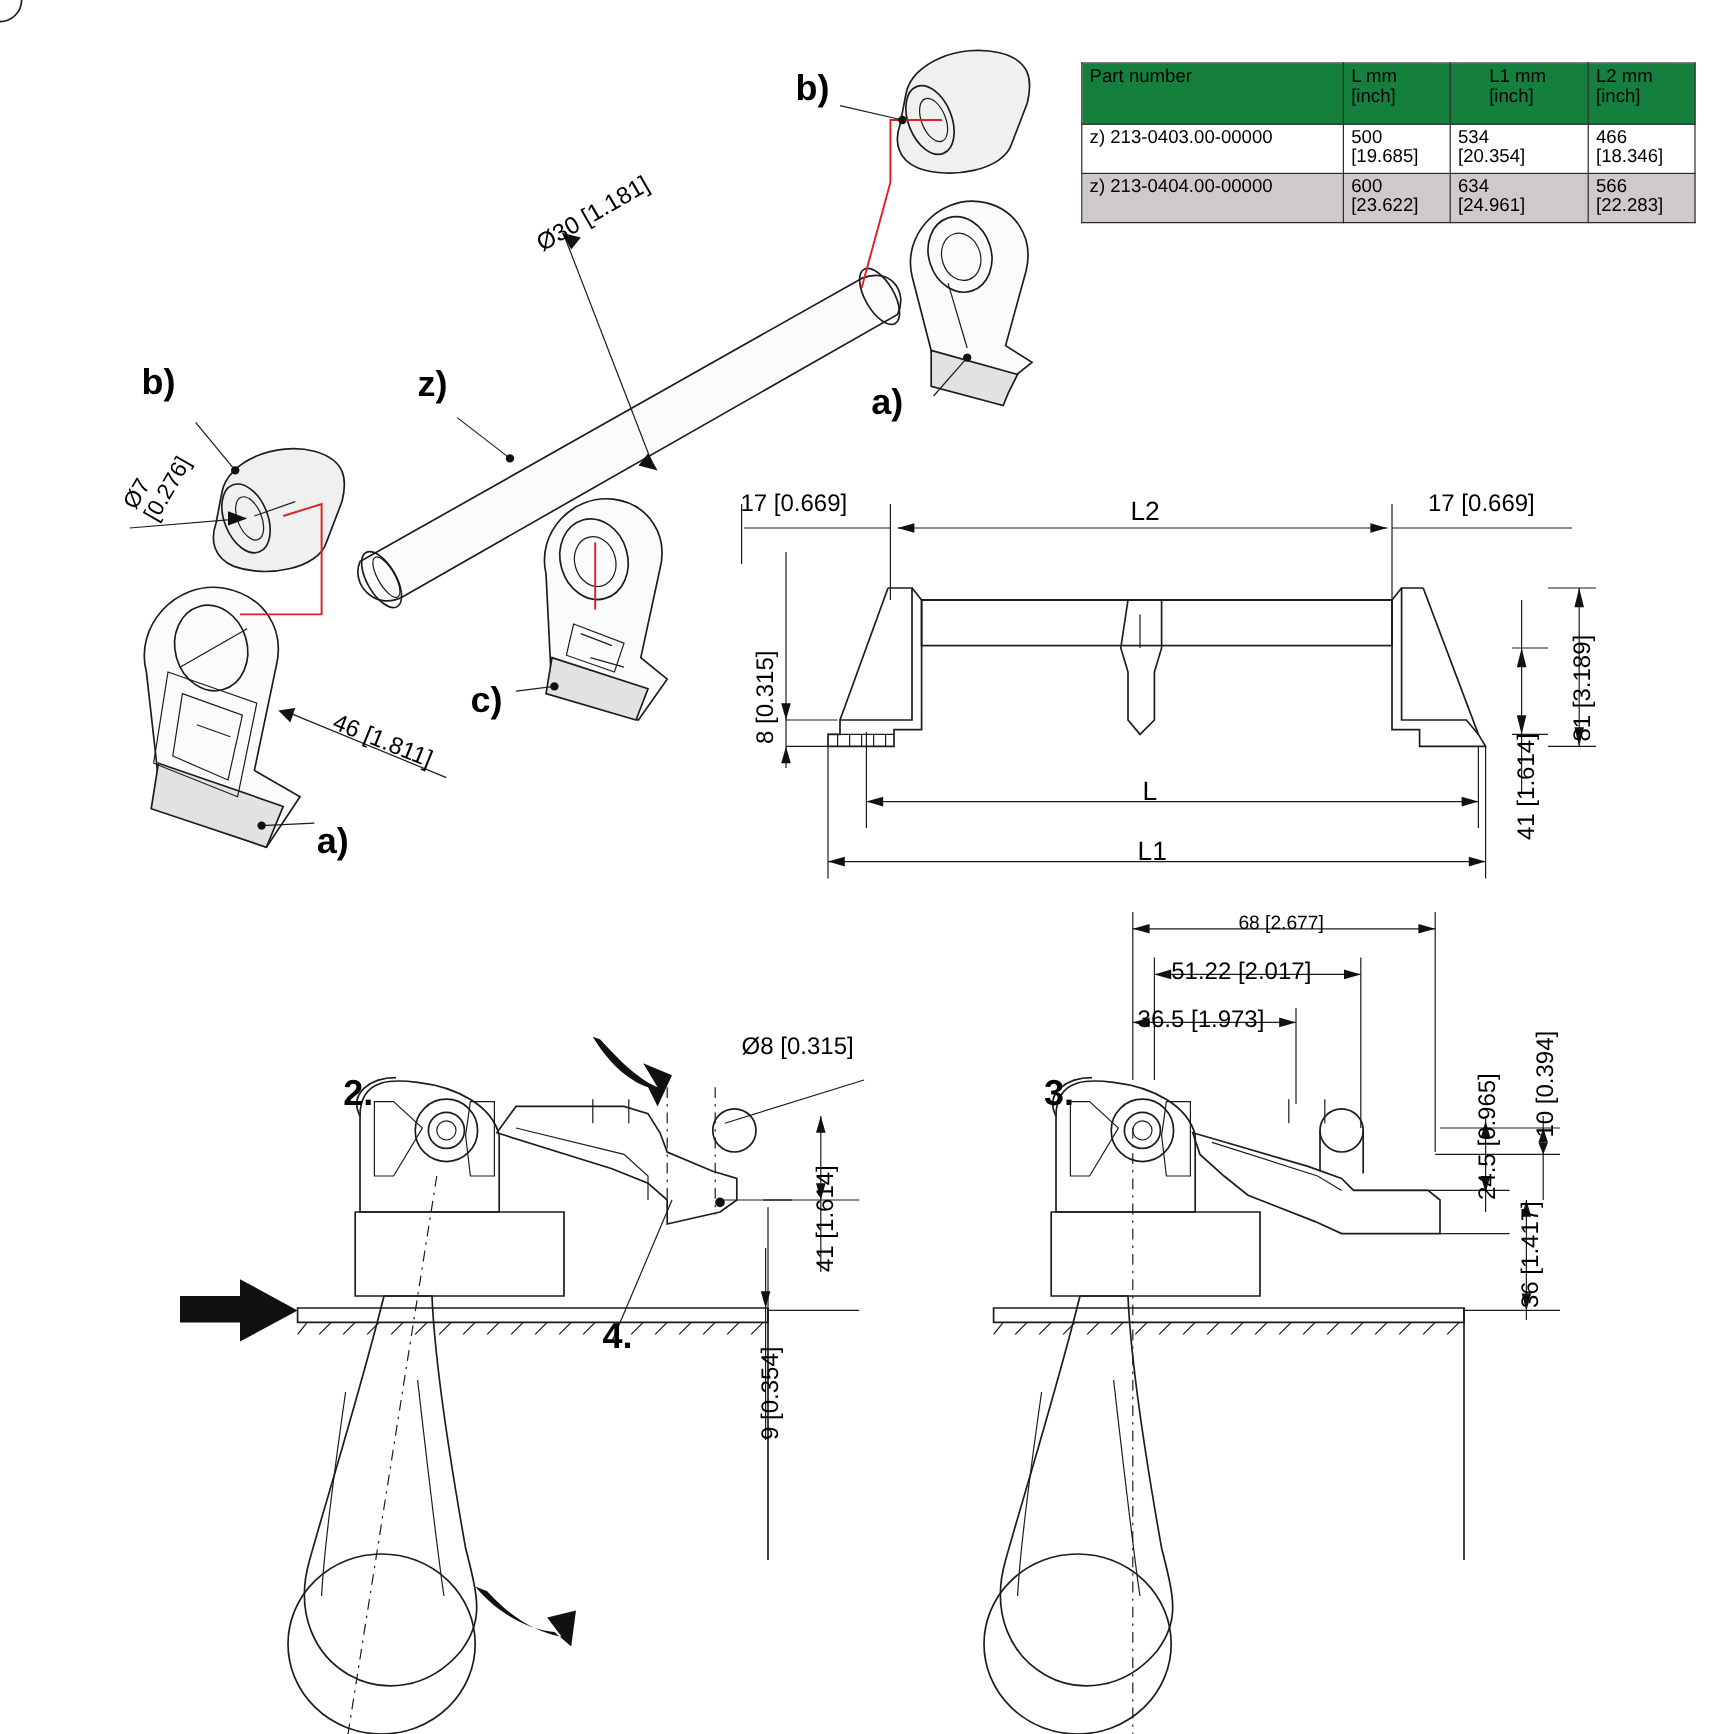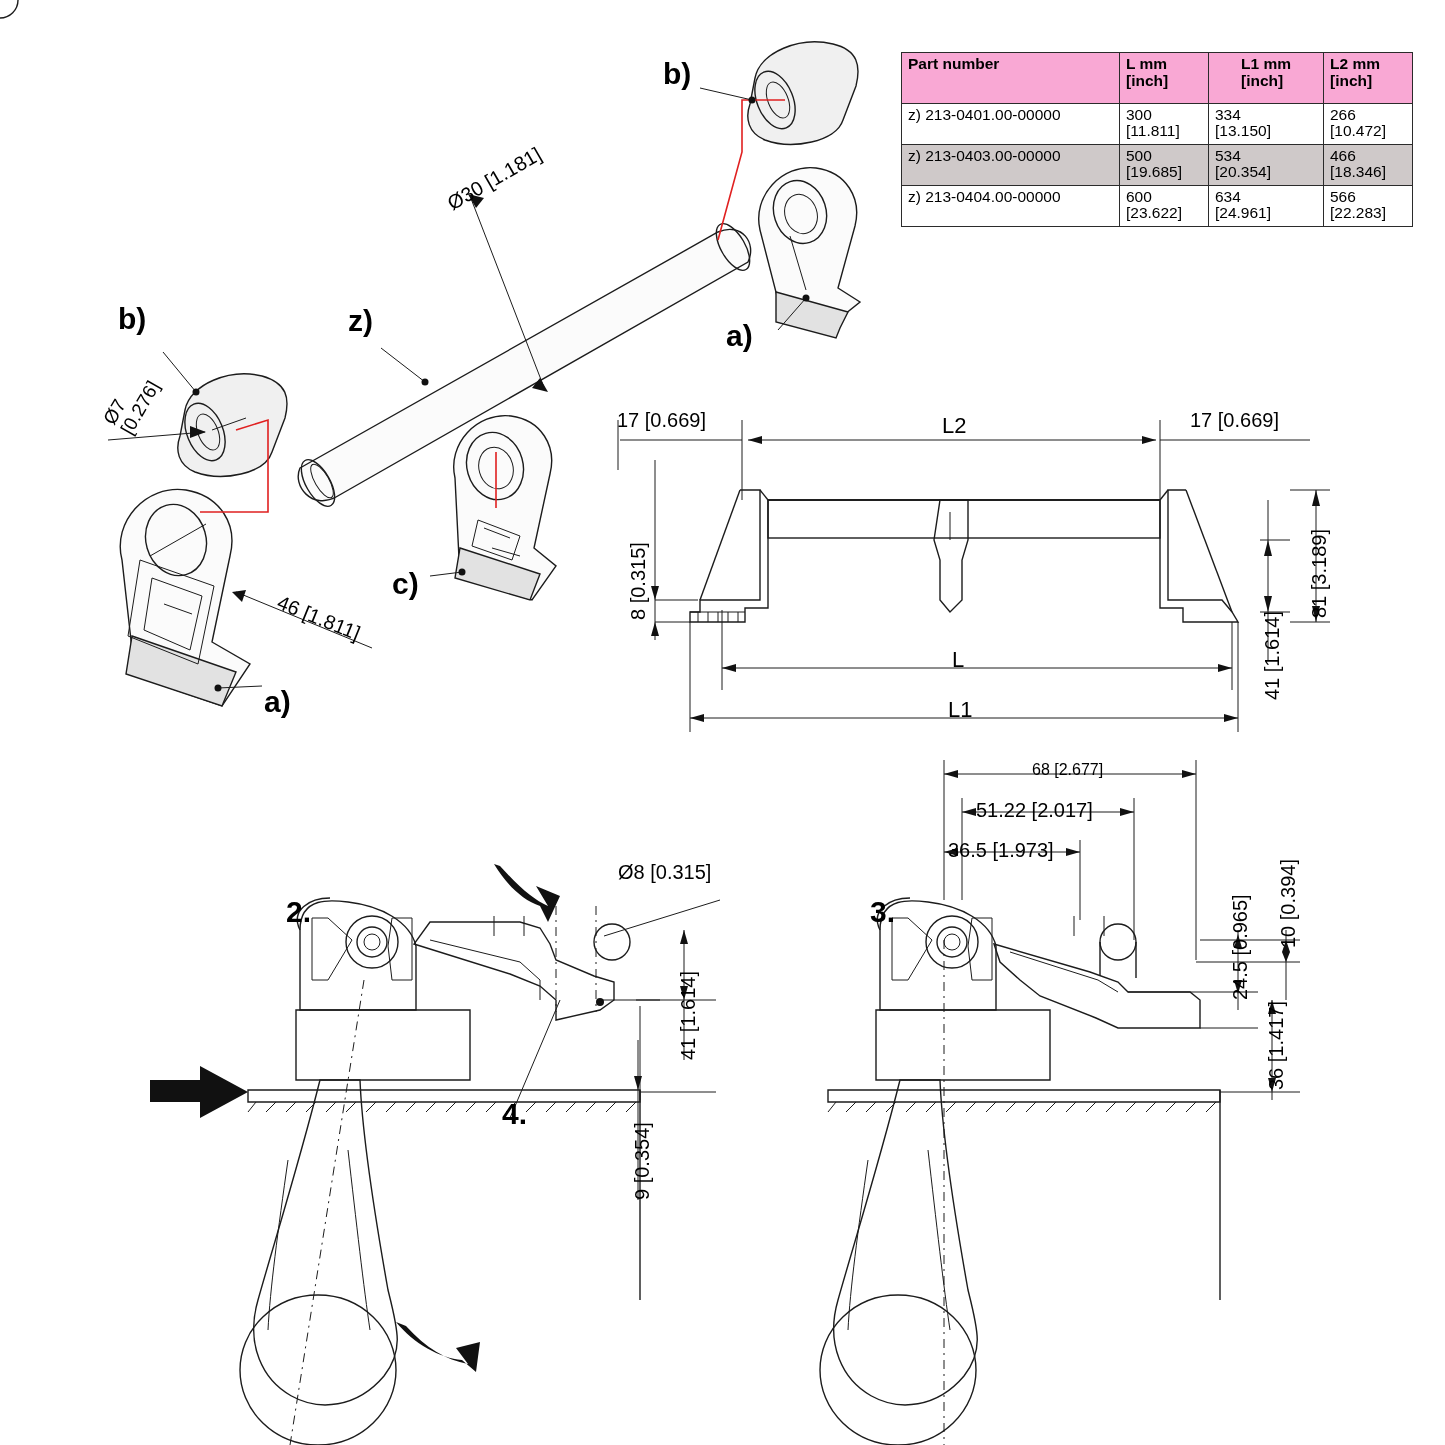--- a/index.html
+++ b/index.html
@@ -38,22 +38,22 @@
     font-size: 15.5px;
     font-family: "Liberation Sans", sans-serif;
   }
   #parts-table th, #parts-table td {
     border: 1px solid #2b2b2b;
     padding: 3px 6px;
     vertical-align: top;
     white-space: pre-line;
   }
   #parts-table thead th {
-    background: #f9a8d4;
-    font-weight: bold;
+    background: #15803d;
+    font-weight: normal;
     text-align: left;
     line-height: 1.08;
     height: 44px;
   }
   #parts-table th.col-part { width: 205px; }
   #parts-table th.col-l { width: 76px; }
   #parts-table th.col-l1 { width: 76px; padding-left: 32px; }
   #parts-table th.col-l2 { width: 76px; }
   #parts-table tbody tr:nth-child(odd) { background: #ffffff; }
   #parts-table tbody tr:nth-child(even) { background: #cfc9c9; }
@@ -92,29 +92,20 @@
         <th class="col-part">Part number</th>
         <th class="col-l">L mm
 [inch]</th>
         <th class="col-l1">L1 mm
 [inch]</th>
         <th class="col-l2">L2 mm
 [inch]</th>
       </tr>
     </thead>
     <tbody>
-      <tr>
-        <td>z) 213-0401.00-00000</td>
-        <td>300
-[11.811]</td>
-        <td>334
-[13.150]</td>
-        <td>266
-[10.472]</td>
-      </tr>
       <tr>
         <td>z) 213-0403.00-00000</td>
         <td>500
 [19.685]</td>
         <td>534
 [20.354]</td>
         <td>466
 [18.346]</td>
       </tr>
       <tr>

